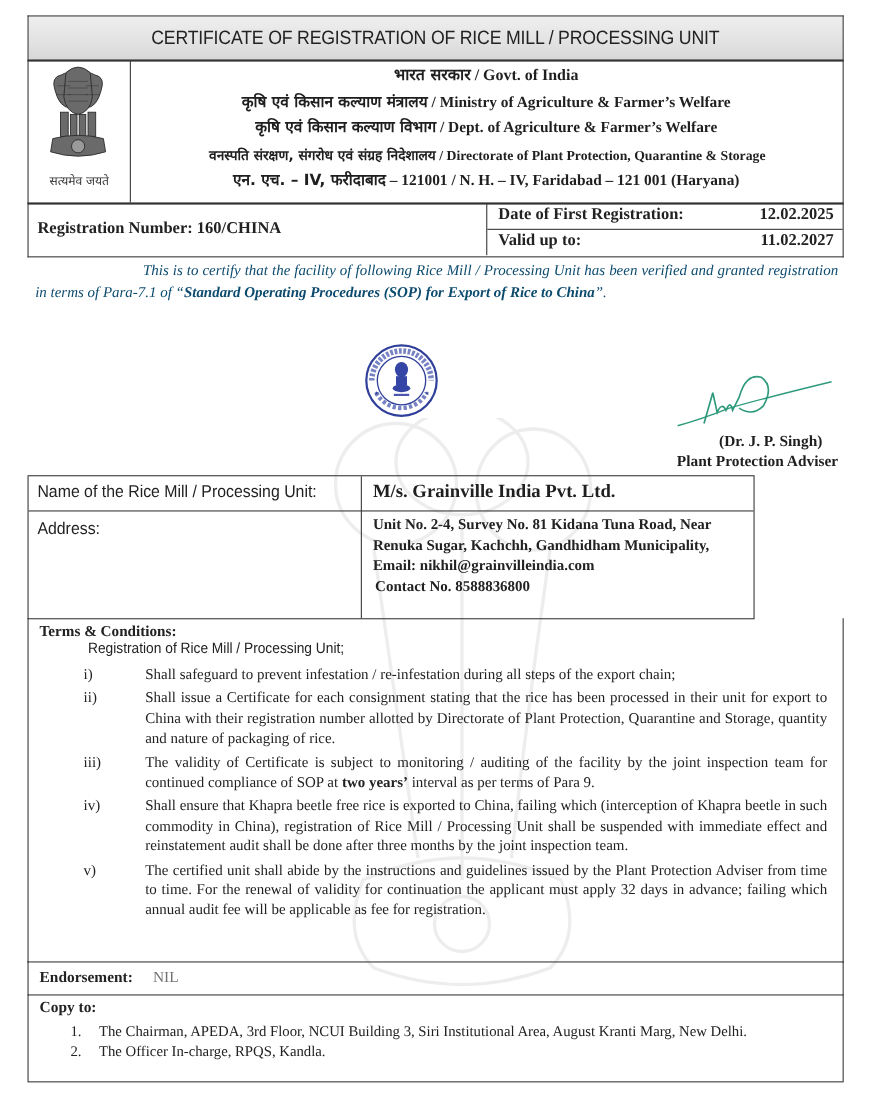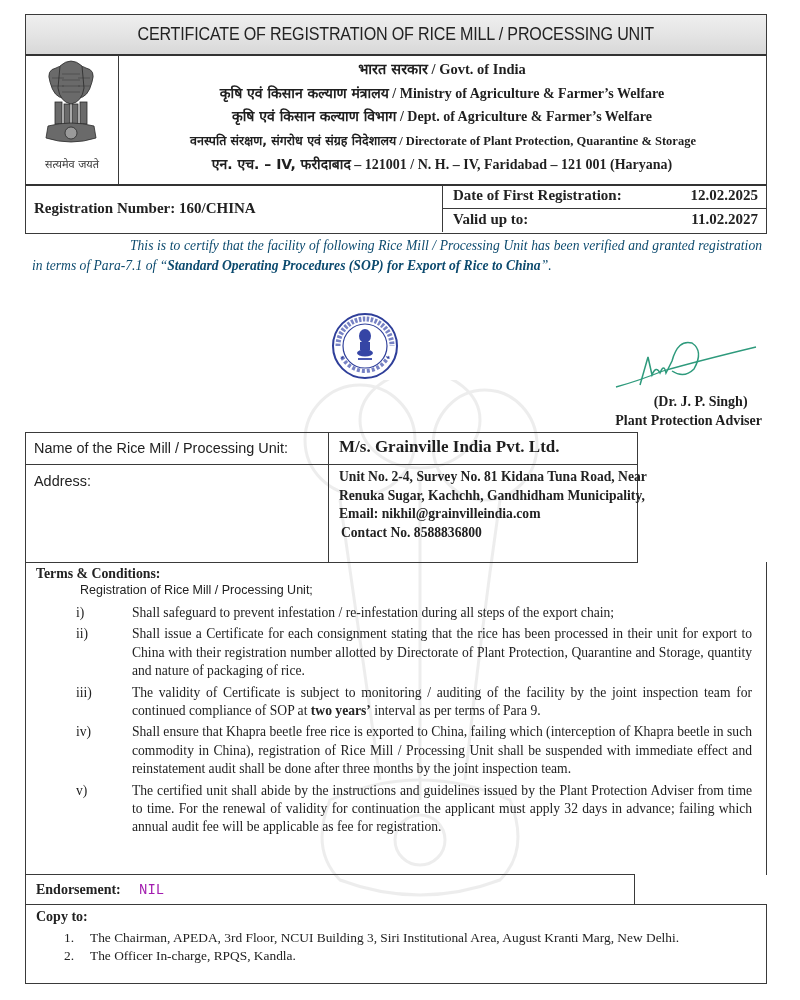--- a/index.html
+++ b/index.html
@@ -44,21 +44,21 @@
   
   .seal { position: absolute; left: 330px; top: 311px; width: 70px; height: 70px; }
   .watermark { position: absolute; left: 300px; top: 380px; width: 240px; height: 580px; opacity: 0.10; }
 
   
   .signature { position: absolute; left: 608px; top: 335px; width: 160px; height: 60px; }
   .signer { position: absolute; right: 38px; top: 392px; text-align: center; font-family: "Liberation Serif", serif; font-weight: bold; font-size: 14px; line-height: 19px; color: #1f1f1f; }
   .signer .name { padding-left: 24px; }
 
   
-  .details { position: absolute; left: 25px; top: 432px; width: 613px; height: 131px; box-sizing: border-box;
+  .details { position: absolute; left: 25px; top: 432px; width: 661px; height: 131px; box-sizing: border-box;
     border: 1.5px solid #3a3a3a; }
   .details .divider-v { position: absolute; left: 302px; top: 0; bottom: 0; border-left: 1.5px solid #3a3a3a; }
   .details .divider-h { position: absolute; left: 0; right: 0; top: 31px; border-top: 1.5px solid #3a3a3a; }
   .details .lab { position: absolute; left: 8px; font-family: "Liberation Sans", sans-serif; font-size: 15.5px; color: #222; transform: scaleX(0.93); transform-origin: left; white-space: nowrap; }
   .details .lab.name-lab { top: 6px; }
   .details .lab.addr-lab { top: 39px; }
   .details .unit-name { position: absolute; left: 313px; top: 4px; font-family: "Liberation Serif", serif; font-weight: bold; font-size: 17px; color: #1f1f1f; }
   .details .address { position: absolute; left: 313px; top: 35px; font-family: "Liberation Serif", serif; font-weight: bold; font-size: 13.6px; line-height: 18.5px; color: #222; }
   .details .address div { white-space: nowrap; }
   .details .address .contact { padding-left: 2px; }
@@ -68,24 +68,24 @@
     border-left: 1.5px solid #3a3a3a; border-right: 1.5px solid #3a3a3a; }
   .terms .heading { position: absolute; left: 10px; top: 4px; font-family: "Liberation Serif", serif; font-weight: bold; font-size: 13.8px; color: #222; }
   .terms .sub { position: absolute; left: 54px; top: 20px; font-family: "Liberation Sans", sans-serif; font-size: 13.6px; color: #222; transform: scaleX(0.92); transform-origin: left; white-space: nowrap; }
   .terms ol { list-style: none; margin: 0; padding: 0; position: absolute; left: 0; right: 0; top: 42px; }
   .terms li { position: relative; font-family: "Liberation Serif", serif; font-size: 13.6px; line-height: 18.4px; color: #222; margin-bottom: 3px; }
   .terms li .num { position: absolute; left: 50px; top: 0; width: 40px; }
   .terms li .txt { display: block; margin-left: 106px; margin-right: 14px; text-align: justify; text-align-last: left; }
   .terms li b { font-weight: bold; }
 
   
-  .endorse { position: absolute; left: 25px; top: 874px; width: 610px; height: 31px; box-sizing: border-box;
+  .endorse { position: absolute; left: 25px; top: 874px; width: 742px; height: 31px; box-sizing: border-box;
     border: 1.5px solid #3a3a3a; border-bottom: none; }
   .endorse .lab { position: absolute; left: 10px; top: 7px; font-family: "Liberation Serif", serif; font-weight: bold; font-size: 14px; color: #222; }
-  .endorse .val { position: absolute; left: 113px; top: 7px; font-family: Liberation Mono, monospace; font-size: 14px; color: #a21caf; }
+  .endorse .val { position: absolute; left: 113px; top: 7px; font-family: Liberation Serif, serif; font-size: 14px; color: #737373; }
 
   
   .copyto { position: absolute; left: 25px; top: 904px; width: 742px; height: 80px; box-sizing: border-box;
     border: 1.5px solid #3a3a3a; }
   .copyto .lab { position: absolute; left: 10px; top: 4px; font-family: "Liberation Serif", serif; font-weight: bold; font-size: 14px; color: #222; }
   .copyto ol { list-style: none; margin: 0; padding: 0; position: absolute; left: 0; right: 0; top: 24px; }
   .copyto li { position: relative; font-family: "Liberation Serif", serif; font-size: 13.4px; line-height: 18px; color: #222; white-space: nowrap; }
   .copyto li .num { position: absolute; left: 38px; }
   .copyto li .txt { margin-left: 64px; display: block; }
 </style>

